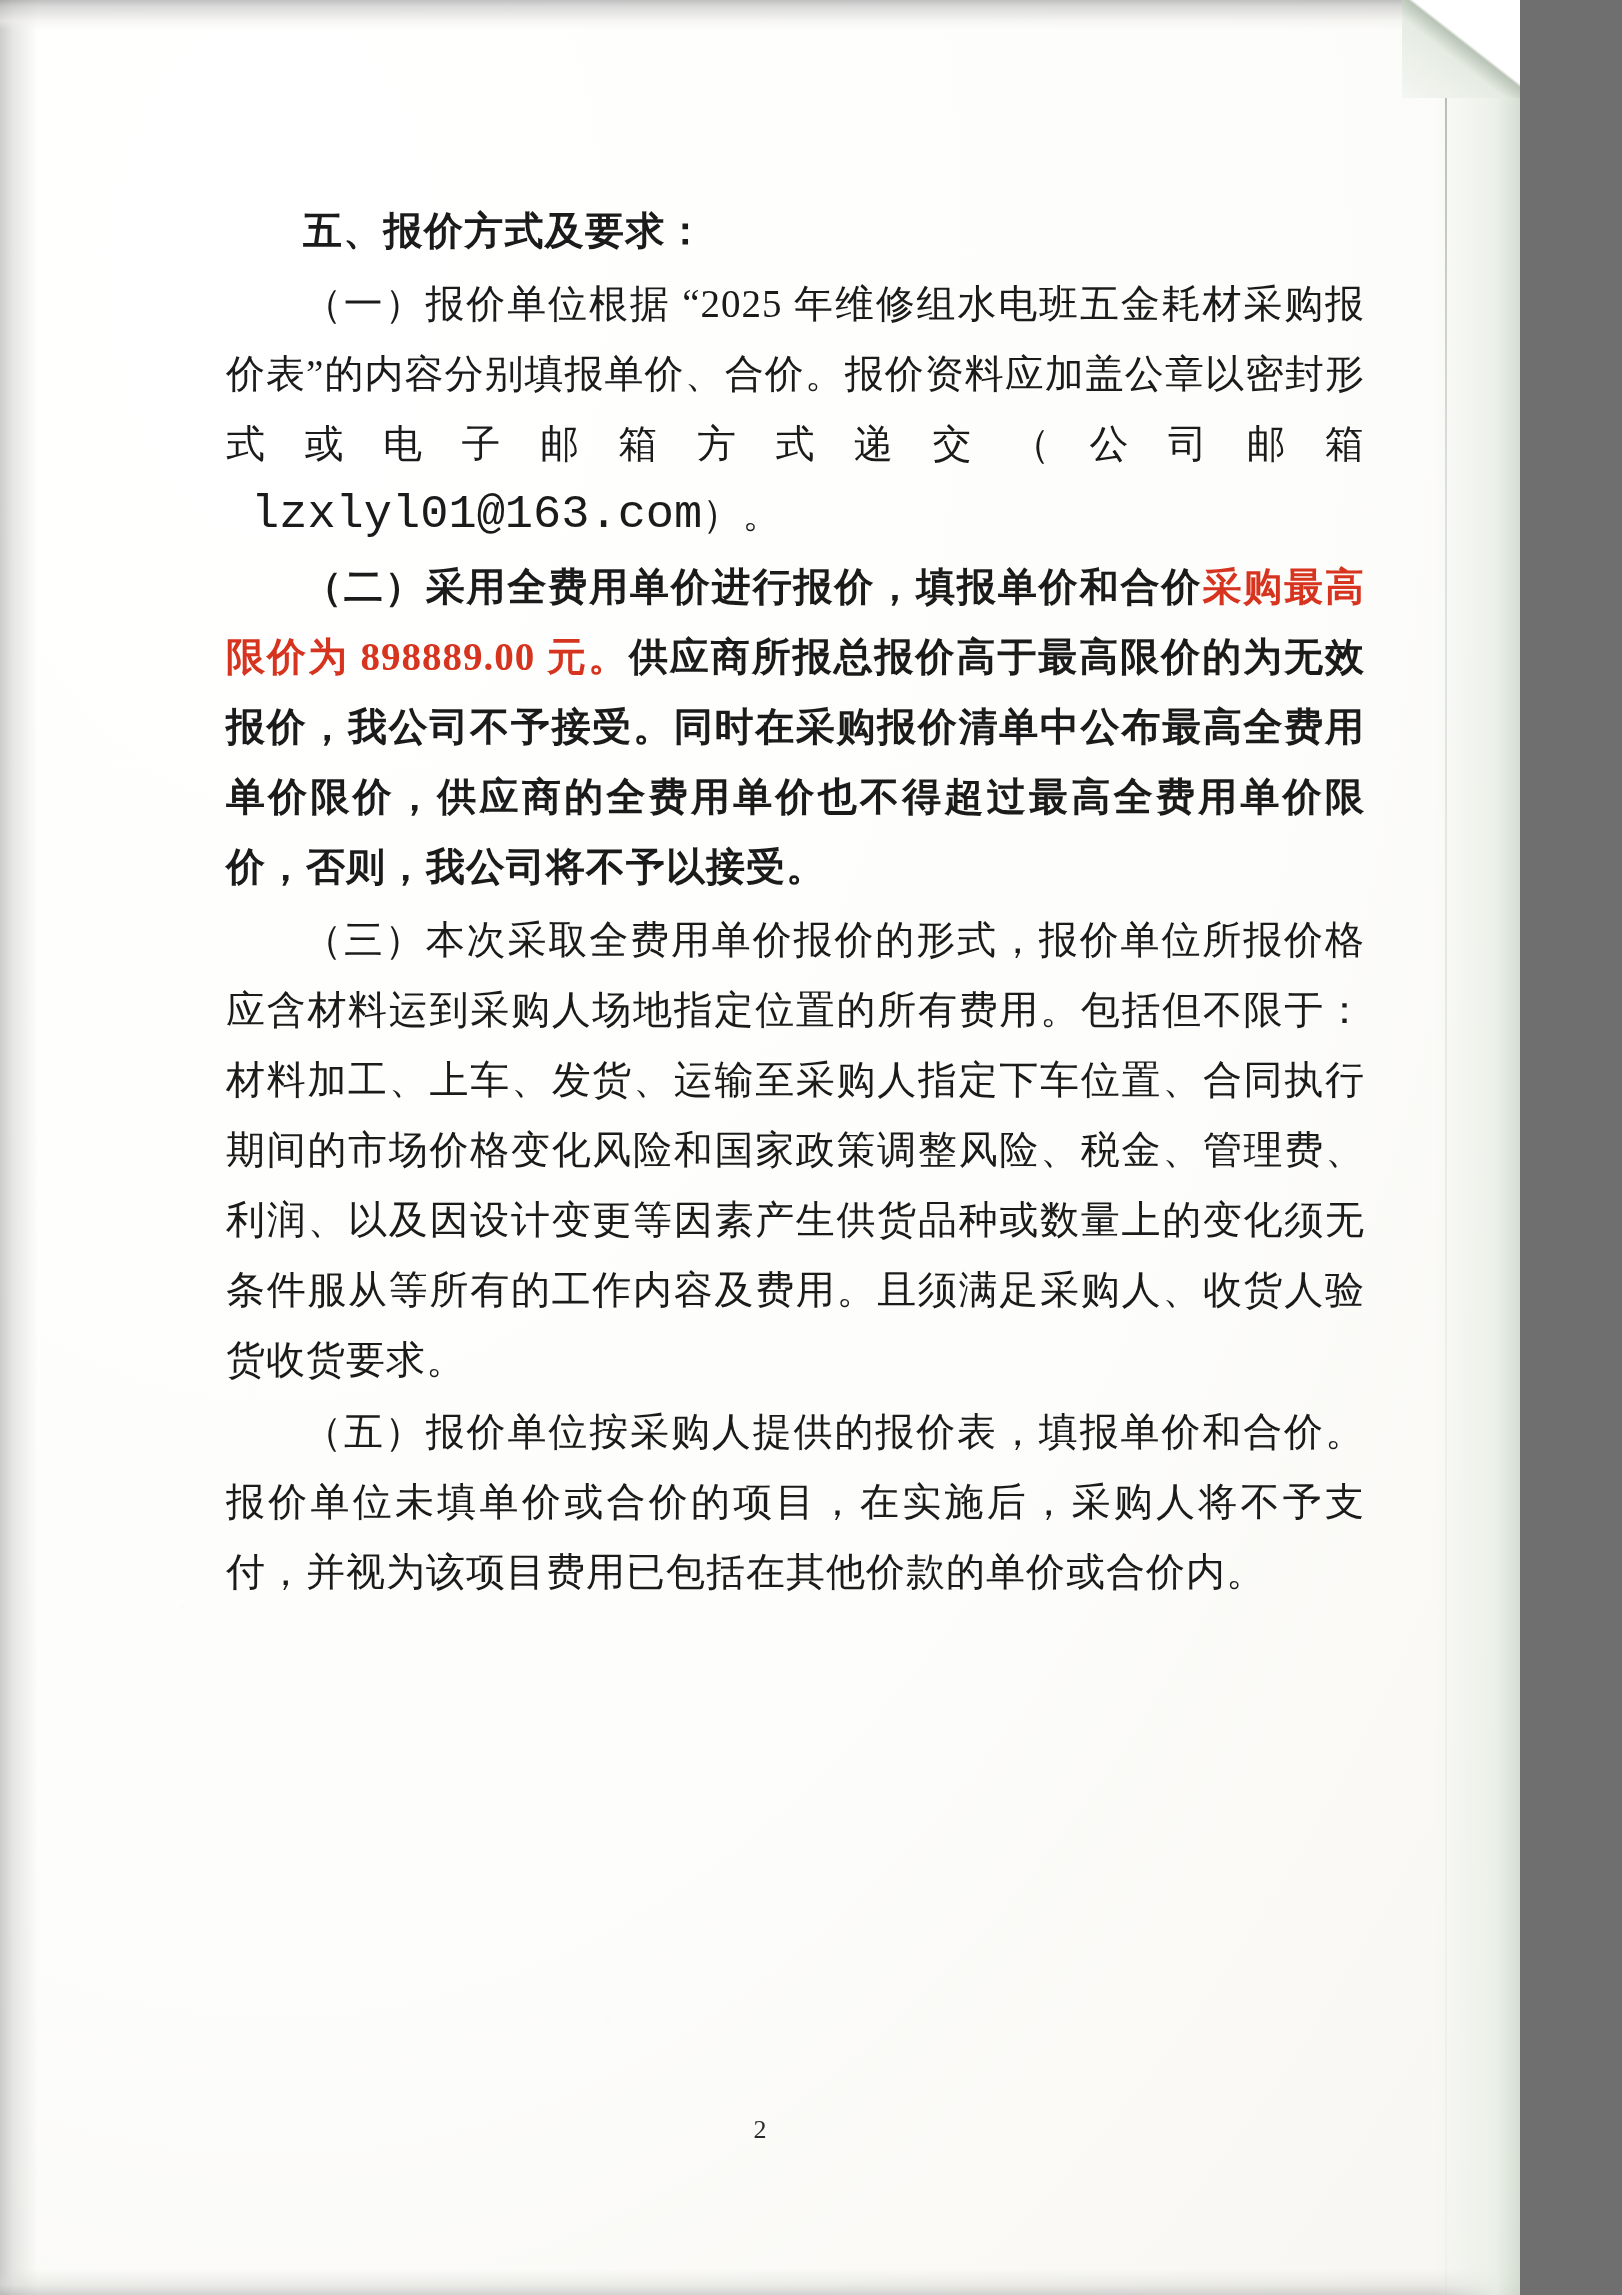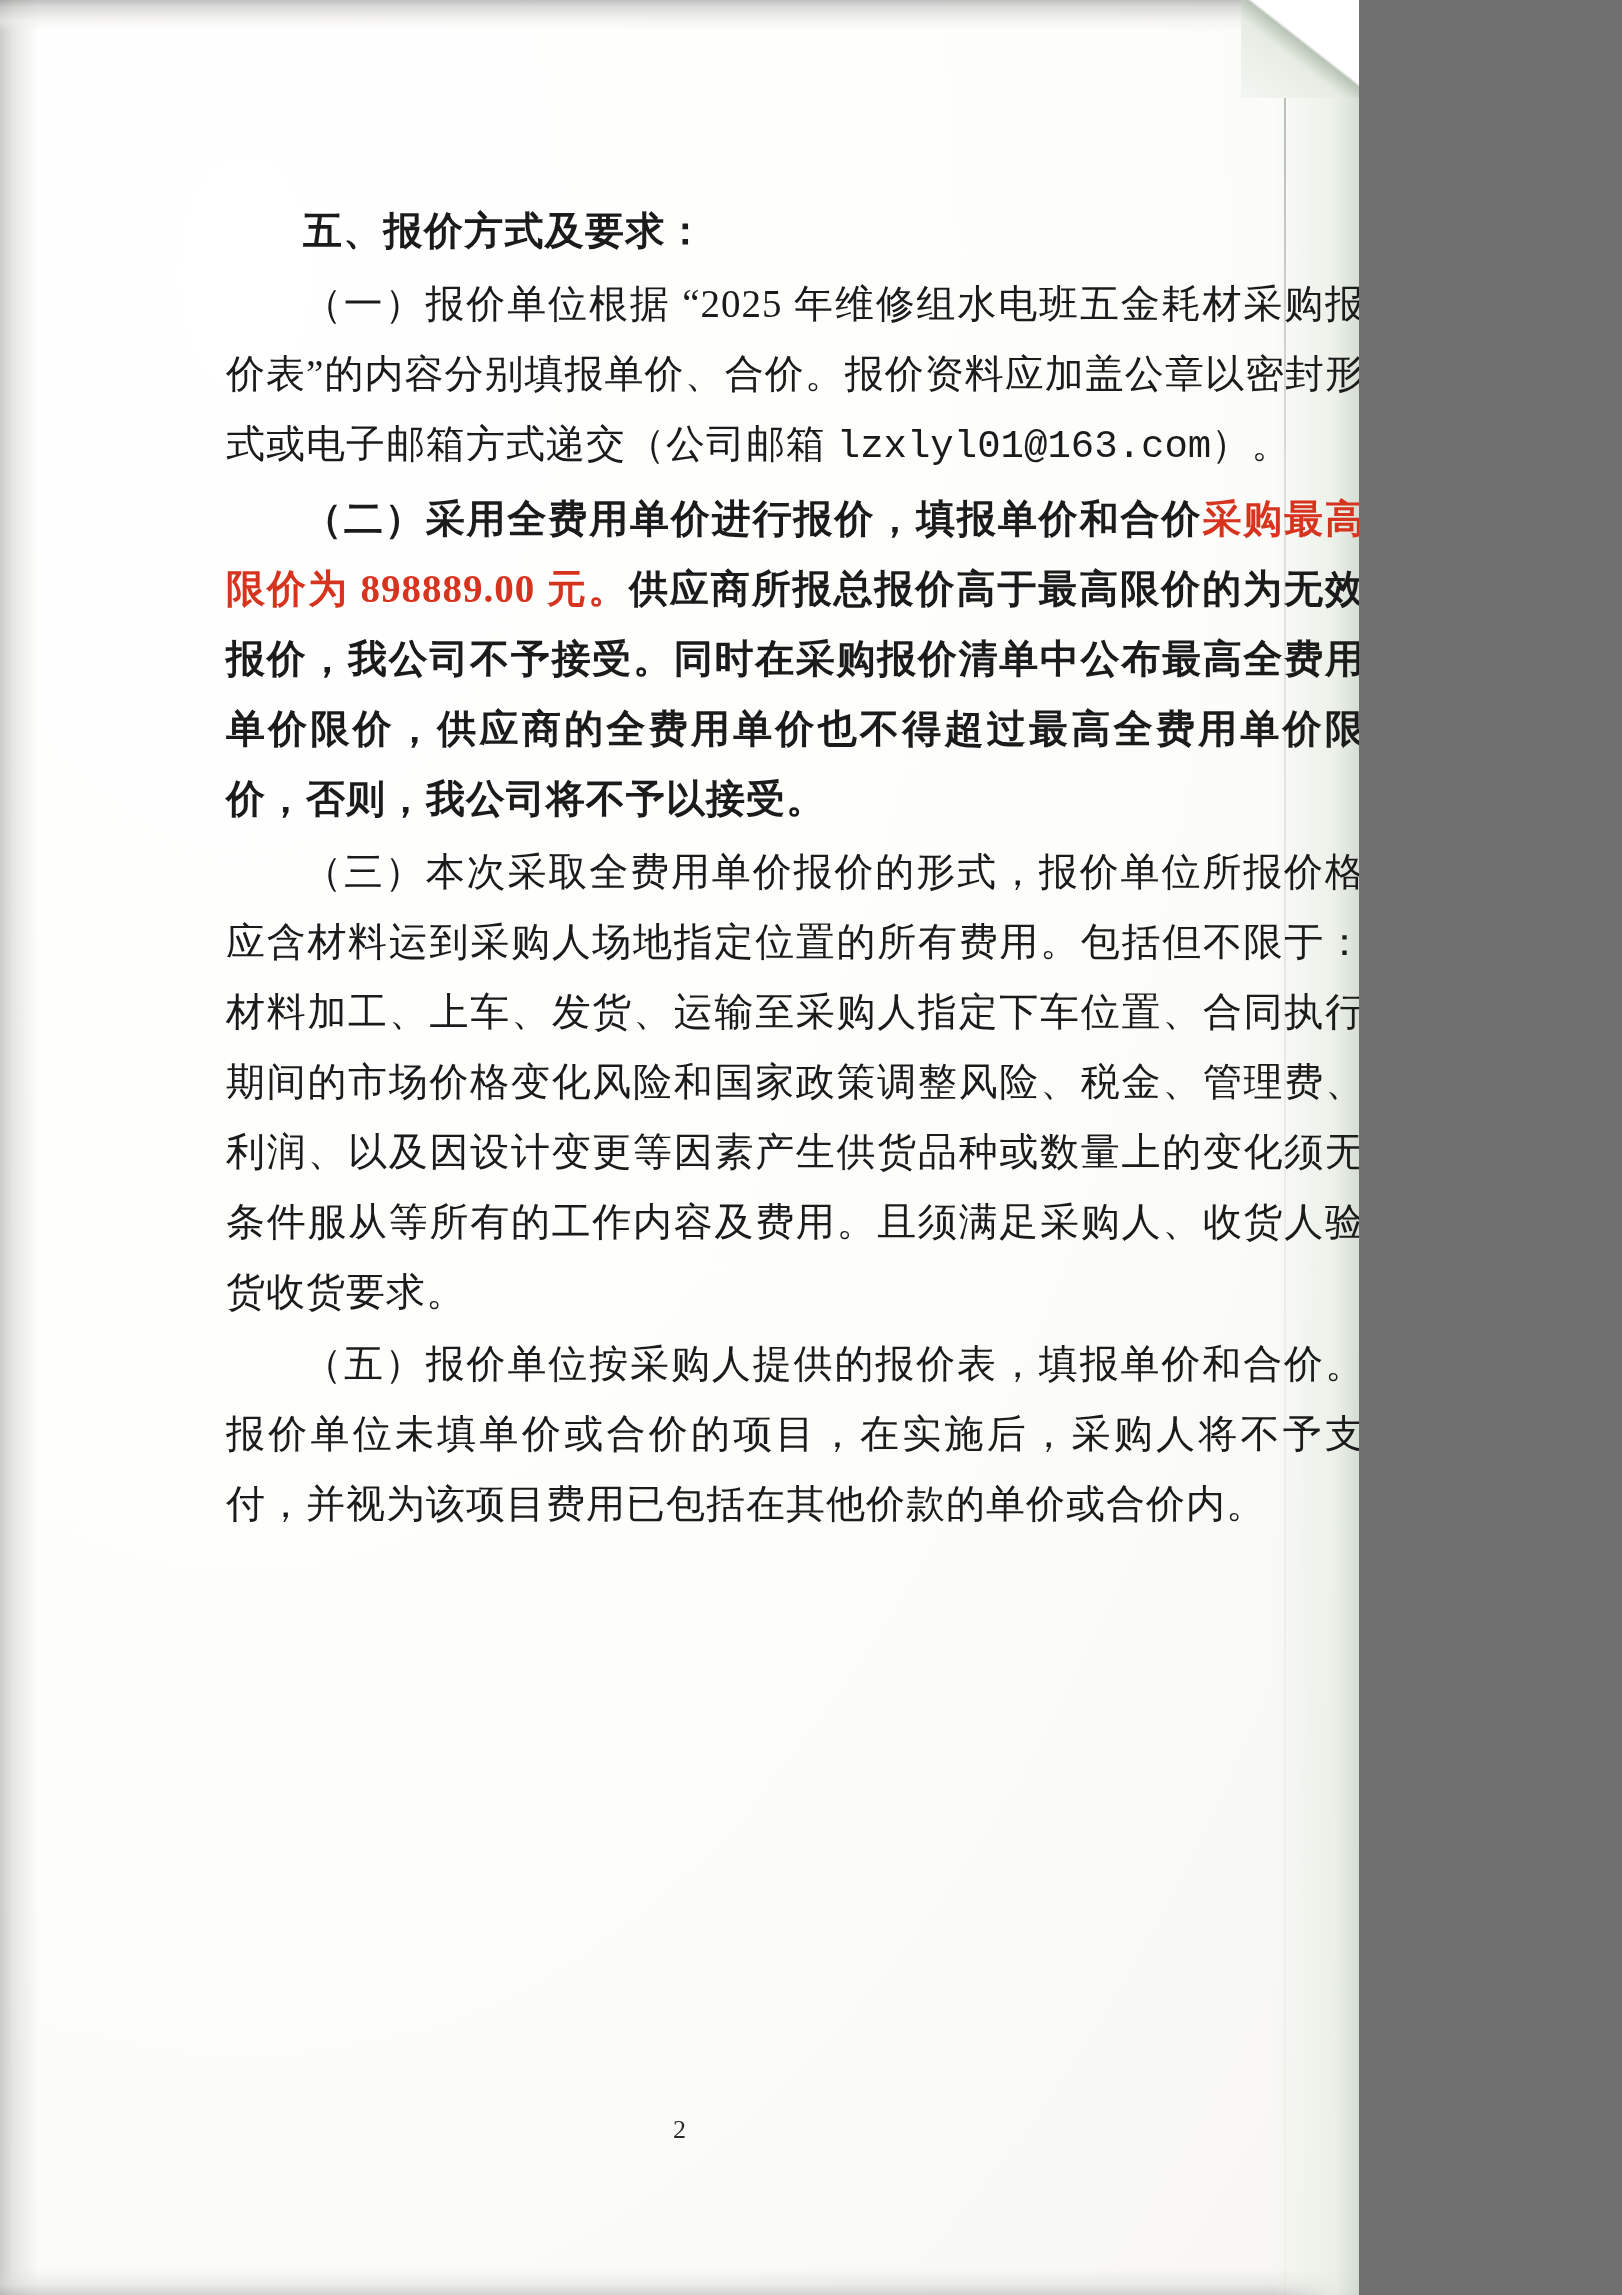--- a/index.html
+++ b/index.html
@@ -2,21 +2,21 @@
 <html style="font-size:10.5px"><head>
 <meta charset="utf-8">
 <style>
   html, body {
     margin: 0;
     padding: 0;
     background: #6f6f6f;
   }
   .page {
     position: relative;
-    width: 1359px;
+    width: 1520px;
     height: 2295px;
     background: #fef9c3;
     overflow: hidden;
     font-family: "Liberation Serif", "DejaVu Serif", serif;
   }
   
   .paper {
     position: absolute;
     inset: 0;
     background:
@@ -91,22 +91,23 @@
     text-indent: 77px;
     letter-spacing: 1.3px;
   }
   .bold { font-weight: bold; }
   .red {
     color: #d6341f;
     font-weight: bold;
   }
   .mono-mail {
     font-family: "Liberation Mono", "DejaVu Sans Mono", monospace;
-    font-size: 39px;
+    font-size: 47px;
     letter-spacing: 0;
+    margin-left: 25px;
   }
   .page-number {
     position: absolute;
     left: 0;
     right: 0;
     top: 2115px;
     text-align: center;
     font-size: 26px;
     color: #2a2a2a;
     font-family: "Liberation Serif", "DejaVu Serif", serif;

